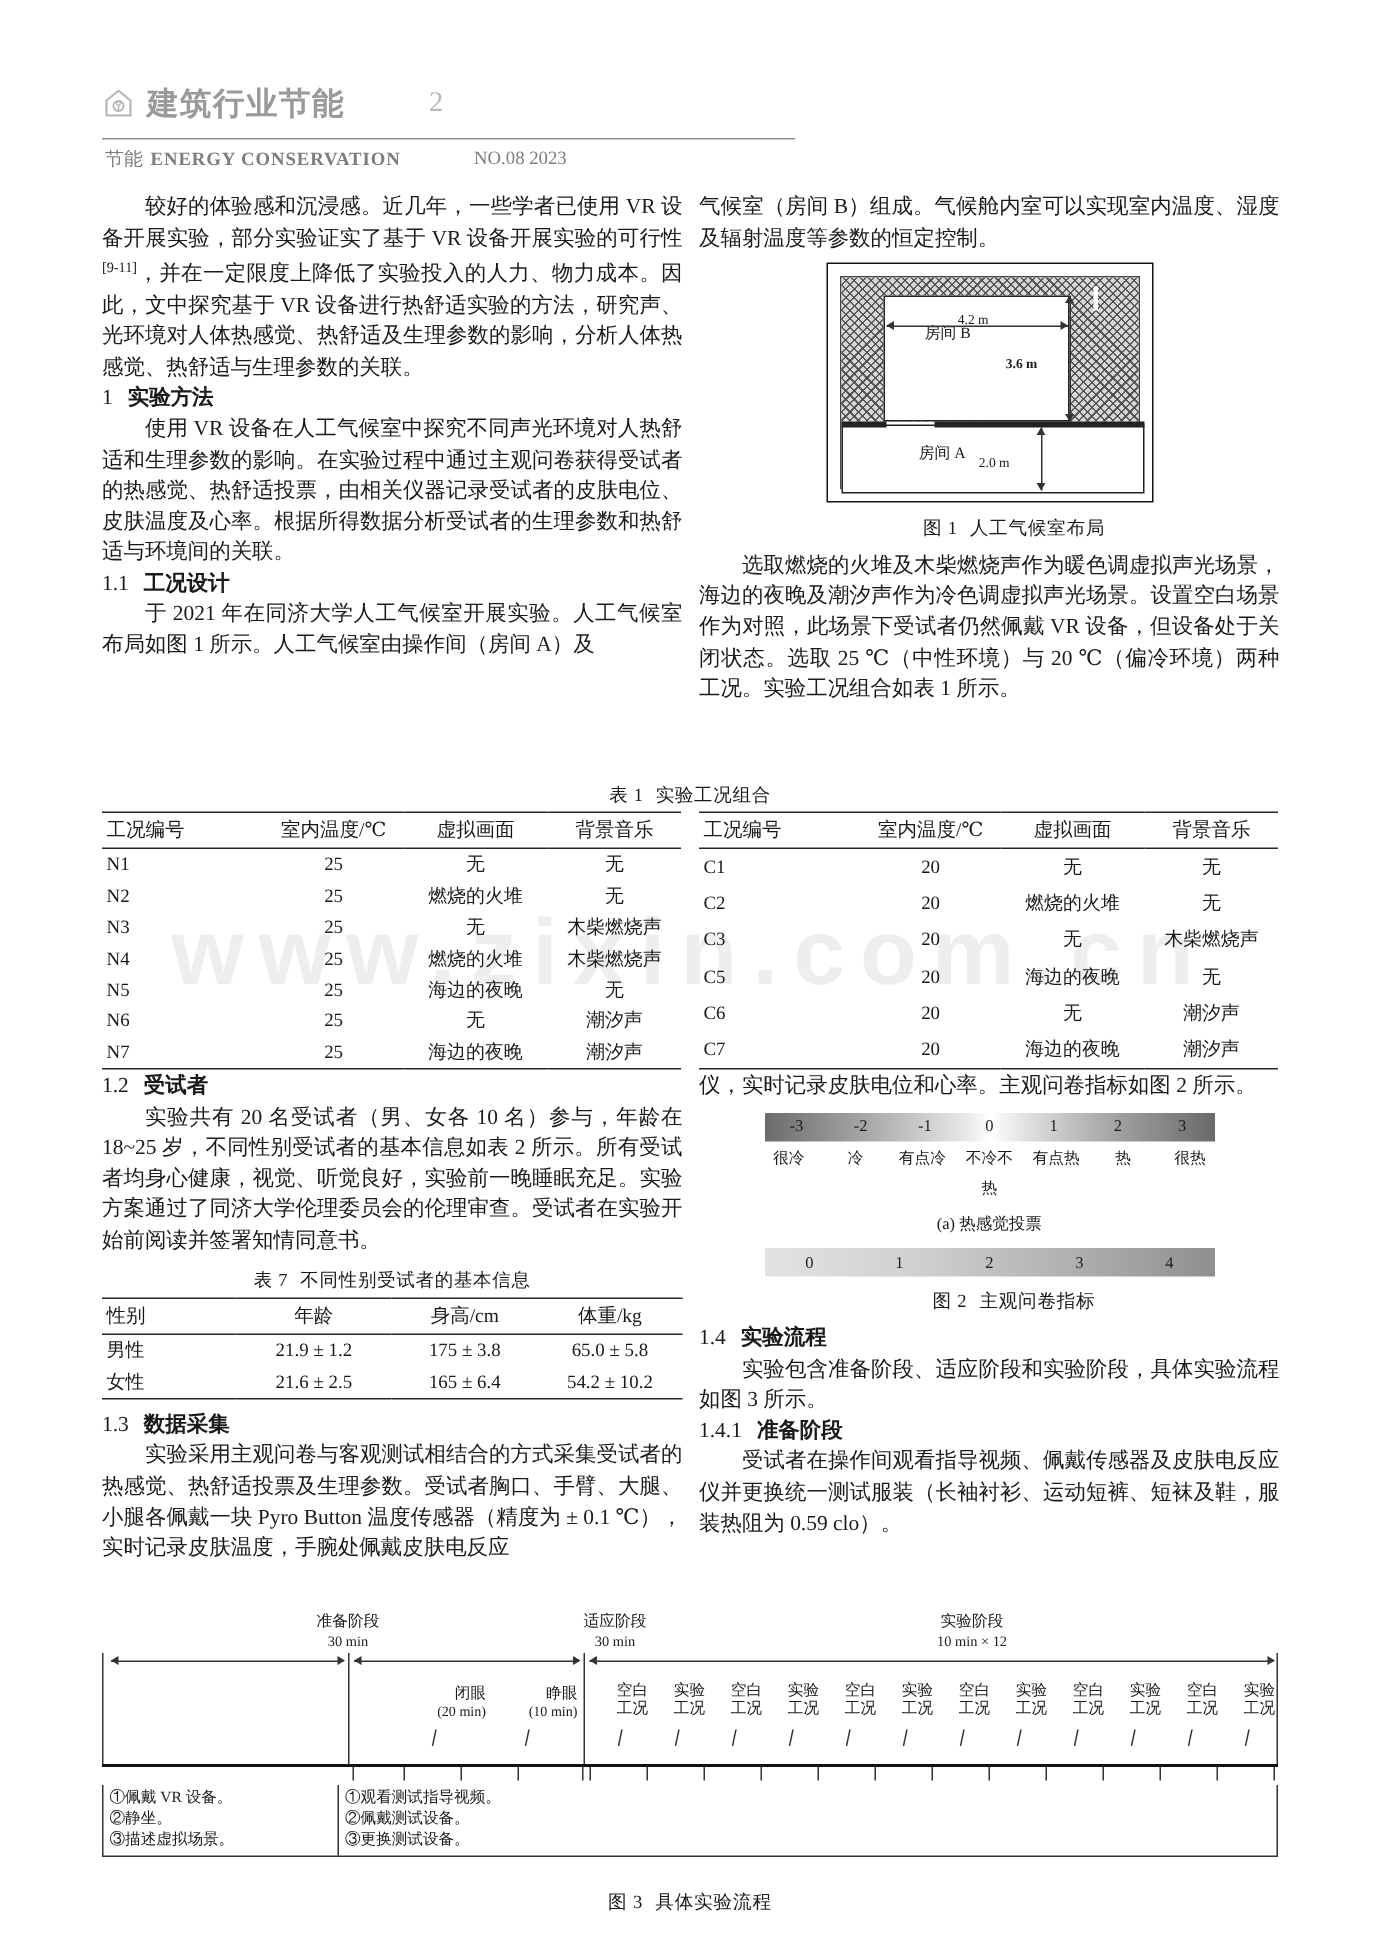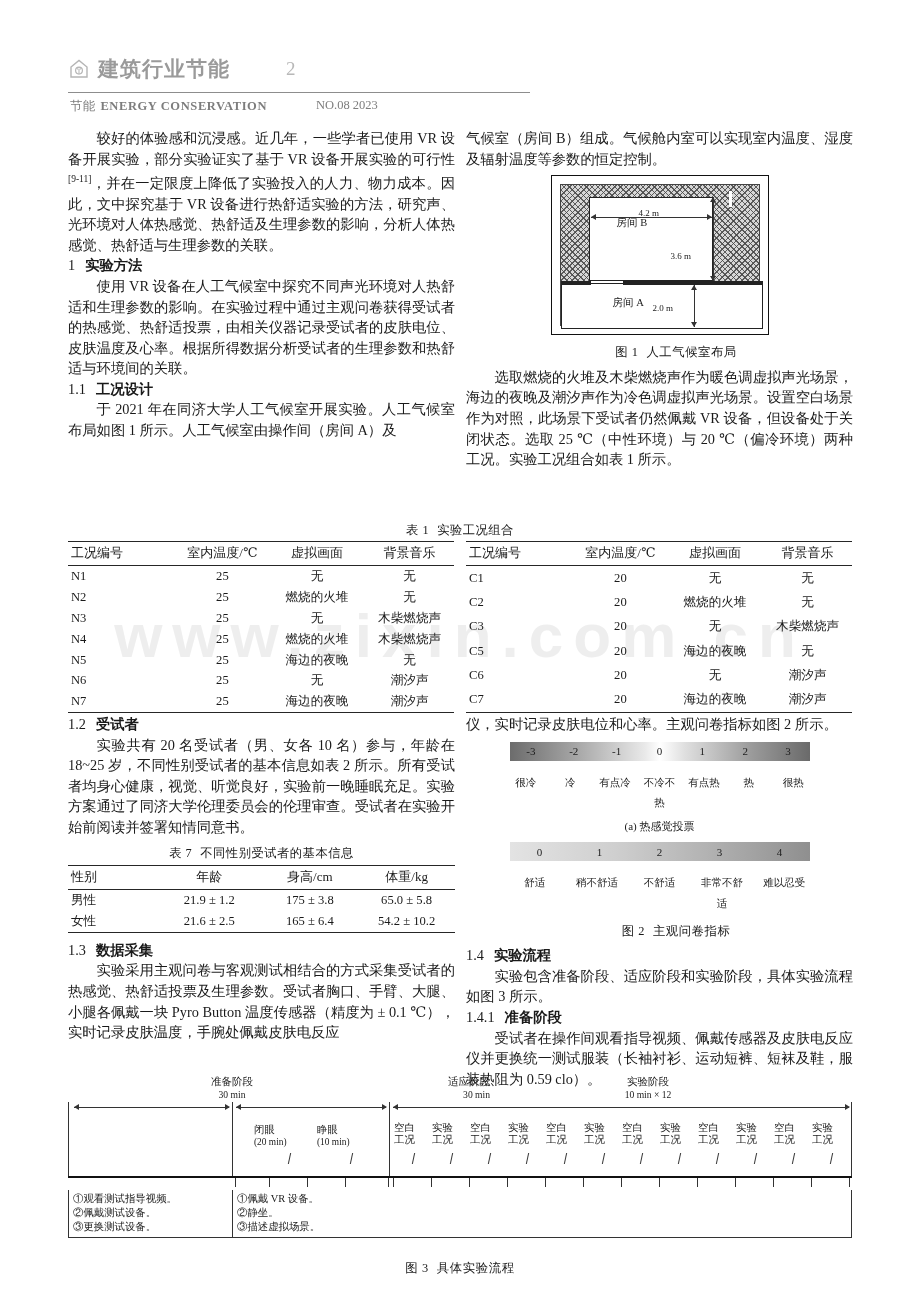--- a/index.html
+++ b/index.html
@@ -231,21 +231,21 @@
   }
   .scale-bar span {
     flex: 1 1 0;
     text-align: center;
     font-size: 11px;
     font-family: "Liberation Serif", serif;
     color: #1d1d1d;
   }
   .scale-words {
     display: flex;
-    margin-top: 12px;
+    margin-top: 2px;
     gap: 12px;
   }
   .scale-words span {
     flex: 1 1 0;
     text-align: center;
     font-size: 10.5px;
   }
   .scale-sub {
     text-align: center;
     font-size: 11px;
@@ -284,21 +284,21 @@
     background: #333;
   }
   .f3-span {
     position: absolute;
     top: 5px;
     height: 1px;
     background: #333;
   }
   .f3-cap-box {
     position: absolute;
-    text-align: left;
+    text-align: right;
     font-size: 10.4px;
     line-height: 12.4px;
   }
   .f3-cap-box .mins { font-family: "Liberation Serif", serif; font-size: 9.4px; }
   .f3-tick {
     position: absolute;
     width: 1px;
     height: 11px;
     background: #333;
     transform: skewX(-12deg);
@@ -409,21 +409,21 @@
           <div class="fig1-lbl" style="left:52px;top:108px;">房间 A</div>
 
           <div class="fig1-dim" style="left:78px;top:18px;">4.2 m</div>
           <div class="arrline-h" style="left:30px;top:32px;width:121px;"></div>
           <div class="arrow" style="left:30px;top:29px;border-top:3px solid transparent;border-bottom:3px solid transparent;border-right:5px solid #333;"></div>
           <div class="arrow" style="left:146px;top:29px;border-top:3px solid transparent;border-bottom:3px solid transparent;border-left:5px solid #333;"></div>
 
           <div class="arrline-v" style="left:152px;top:12px;height:84px;"></div>
           <div class="arrow" style="left:149px;top:12px;border-left:3px solid transparent;border-right:3px solid transparent;border-bottom:5px solid #333;"></div>
           <div class="arrow" style="left:149px;top:91px;border-left:3px solid transparent;border-right:3px solid transparent;border-top:5px solid #333;"></div>
-          <div class="fig1-dim" style="left:110px;top:61px;">3.6 m</div>
+          <div class="fig1-dim" style="left:110px;top:47px;font-weight:bold;">3.6 m</div>
 
           <div class="arrline-v" style="left:133px;top:100px;height:42px;"></div>
           <div class="arrow" style="left:130px;top:100px;border-left:3px solid transparent;border-right:3px solid transparent;border-bottom:5px solid #333;"></div>
           <div class="arrow" style="left:130px;top:137px;border-left:3px solid transparent;border-right:3px solid transparent;border-top:5px solid #333;"></div>
           <div class="fig1-dim" style="left:92px;top:113px;">2.0 m</div>
         </div>
       </div>
     </div>
     <div class="fig-cap"><span class="f-num">图 1</span><span>人工气候室布局</span></div>
 
@@ -600,46 +600,39 @@
       </div>
 
       <div class="scale-wrap" style="margin-top:6px;">
         <div class="scale-bar tcv">
           <span>0</span>
           <span>1</span>
           <span>2</span>
           <span>3</span>
           <span>4</span>
         </div>
-        <div class="scale-words">
-          <span>舒适</span>
-          <span>稍不舒适</span>
-          <span>不舒适</span>
-          <span>非常不舒适</span>
-          <span>难以忍受</span>
-        </div>
       </div>
 
       <div class="fig-cap" style="margin-top:6px;"><span class="f-num">图 2</span><span>主观问卷指标</span></div>
     </div>
 
     <h3 class="sec" style="margin-top:4px;"><span class="num">1.4</span><span>实验流程</span></h3>
     <p class="body">实验包含准备阶段、适应阶段和实验阶段，具体实验流程如图 3 所示。</p>
     <h3 class="sec"><span class="num">1.4.1</span><span>准备阶段</span></h3>
     <p class="body">受试者在操作间观看指导视频、佩戴传感器及皮肤电反应仪并更换统一测试服装（长袖衬衫、运动短裤、短袜及鞋，服装热阻为 0.59 clo）。</p>
   </div>
 
   <div class="fig3">
 
     <div class="f3-heads">
       <div class="f3-head" style="left:84px;width:160px;">
         <div>准备阶段</div>
         <div class="sub">30 min</div>
       </div>
-      <div class="f3-head" style="left:262px;width:160px;text-align:right;">
+      <div class="f3-head" style="left:262px;width:160px;">
         <div>适应阶段</div>
         <div class="sub">30 min</div>
       </div>
       <div class="f3-head" style="left:490px;width:180px;">
         <div>实验阶段</div>
         <div class="sub">10 min × 12</div>
       </div>
     </div>
 
     <div class="f3-grid">
@@ -748,28 +741,28 @@
       <div class="dn" style="left:553px;"></div>
       <div class="dn" style="left:591px;"></div>
       <div class="dn" style="left:629px;"></div>
       <div class="dn" style="left:667px;"></div>
       <div class="dn" style="left:705px;"></div>
       <div class="dn" style="left:743px;"></div>
       <div class="dn" style="left:781px;"></div>
     </div>
 
     <div class="f3-notes">
+      <div class="f3-note" style="width:156px;flex:0 0 156px;">
+        <div>①佩戴 VR 设备。</div>
+        <div>②静坐。</div>
+        <div>③描述虚拟场景。</div>
+      </div>
       <div class="f3-note" style="width:163px;flex:0 0 163px;">
         <div>①观看测试指导视频。</div>
         <div>②佩戴测试设备。</div>
         <div>③更换测试设备。</div>
       </div>
-      <div class="f3-note" style="width:156px;flex:0 0 156px;">
-        <div>①佩戴 VR 设备。</div>
-        <div>②静坐。</div>
-        <div>③描述虚拟场景。</div>
-      </div>
     </div>
 
     <div class="f3-caption"><span class="f-num">图 3</span><span>具体实验流程</span></div>
   </div>
 
 </div>
 
 </body></html>

